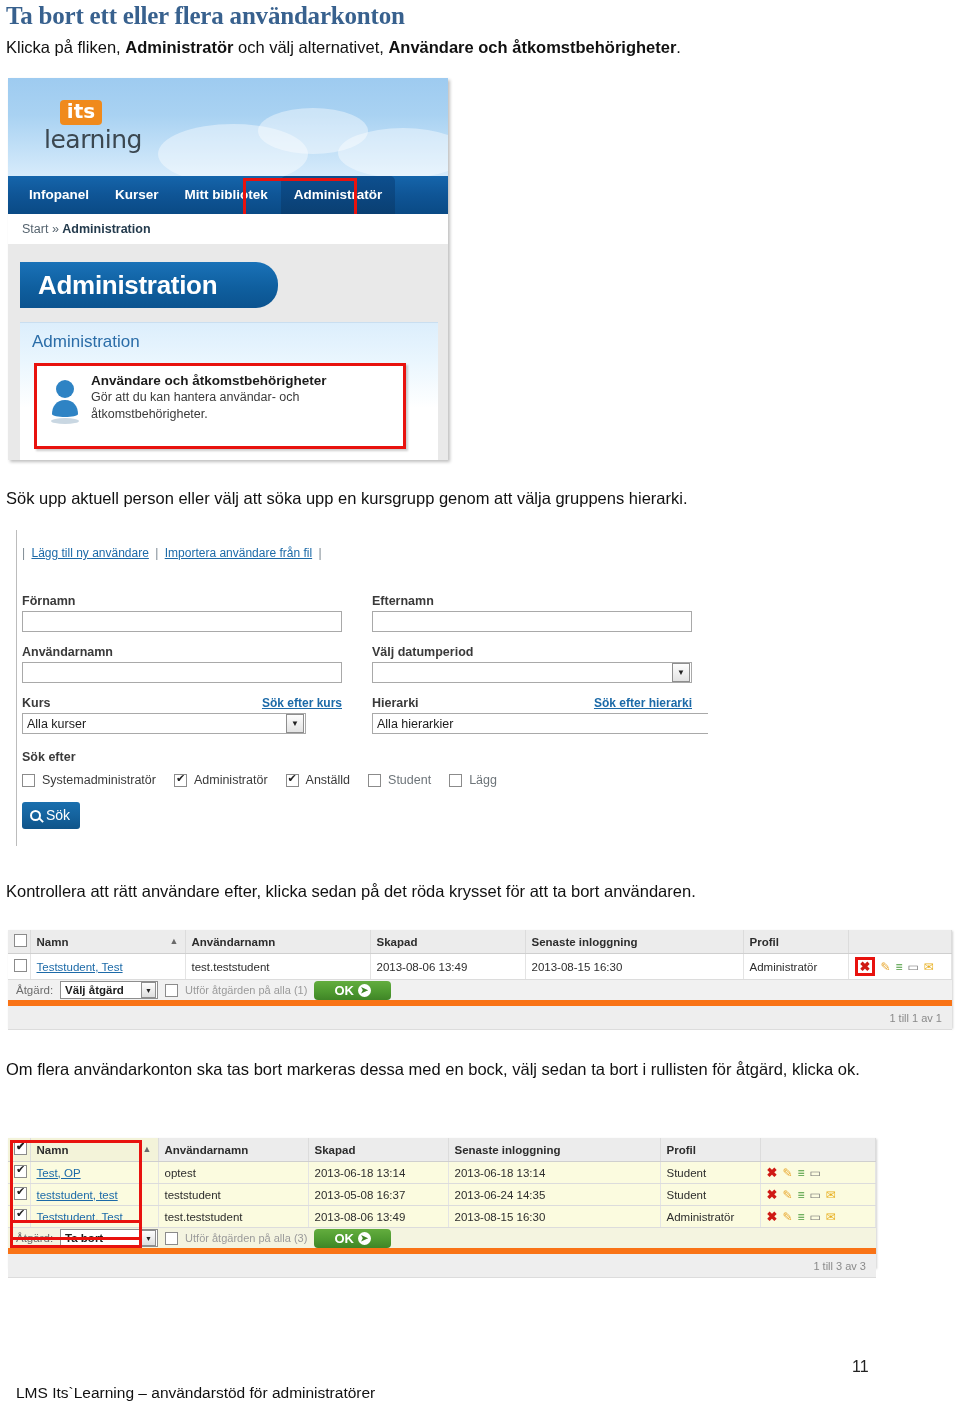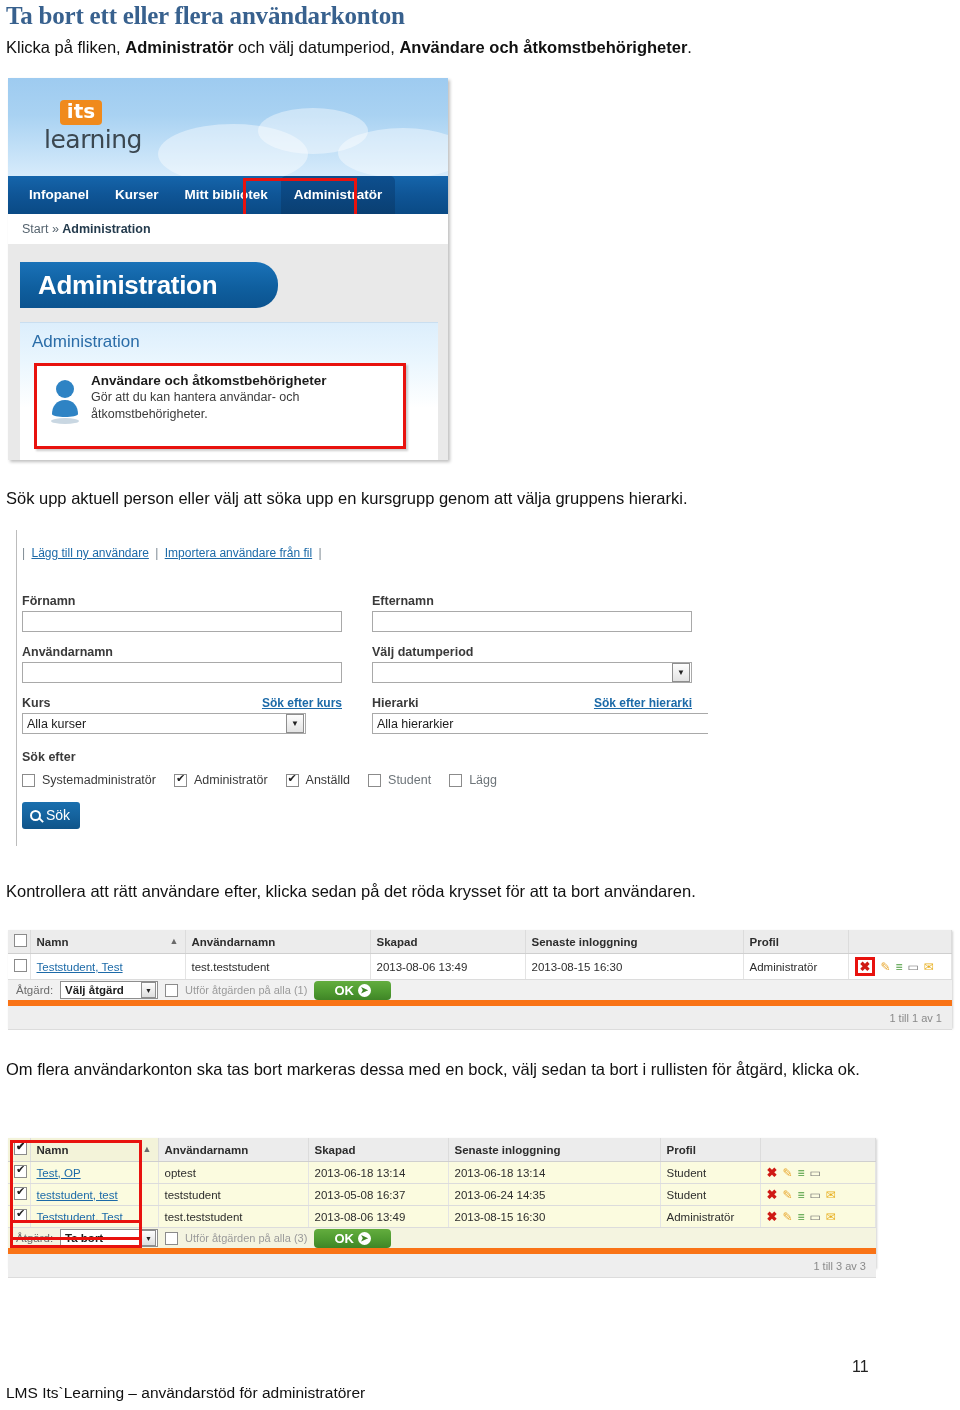--- a/index.html
+++ b/index.html
@@ -25,21 +25,21 @@
     position: absolute; left: 6px;
     font-size: 16.5px; color: #111; line-height: 1.45;
   }
   .para b { font-weight: bold; }
   .p1 { top: 36px; width: 950px; }
   .p2 { top: 487px; width: 950px; }
   .p3 { top: 880px; width: 950px; }
   .p4 { top: 1058px; width: 900px; }
 
   .footer-text {
-    position: absolute; left: 6px; top: 1384px;
+    position: absolute; left: 16px; top: 1384px;
     font-size: 15.5px; color: #111;
   }
   .page-num {
     position: absolute; left: 852px; top: 1358px;
     font-size: 16px; color: #222;
   }
 
   
   .shot1 {
     position: absolute; left: 8px; top: 78px;
@@ -290,21 +290,21 @@
   }
 </style>
 </head>
 <body>
 
 <div class="page">
 
   <h1 class="doc-title">Ta bort ett eller flera användarkonton</h1>
 
   <div class="para p1">
-    <span>Klicka på fliken, </span><b>Administratör</b><span> och välj datumperiod, </span><b>Användare och åtkomstbehörigheter</b><span>.</span>
+    <span>Klicka på fliken, </span><b>Administratör</b><span> och välj alternativet, </span><b>Användare och åtkomstbehörigheter</b><span>.</span>
   </div>
 
   <div class="shot1">
 
     <div class="s1-sky">
       <div class="s1-cloud c1"></div>
       <div class="s1-cloud c2"></div>
       <div class="s1-cloud c3"></div>
       <div class="s1-logo">
         <span class="s1-logo-its">its</span>

